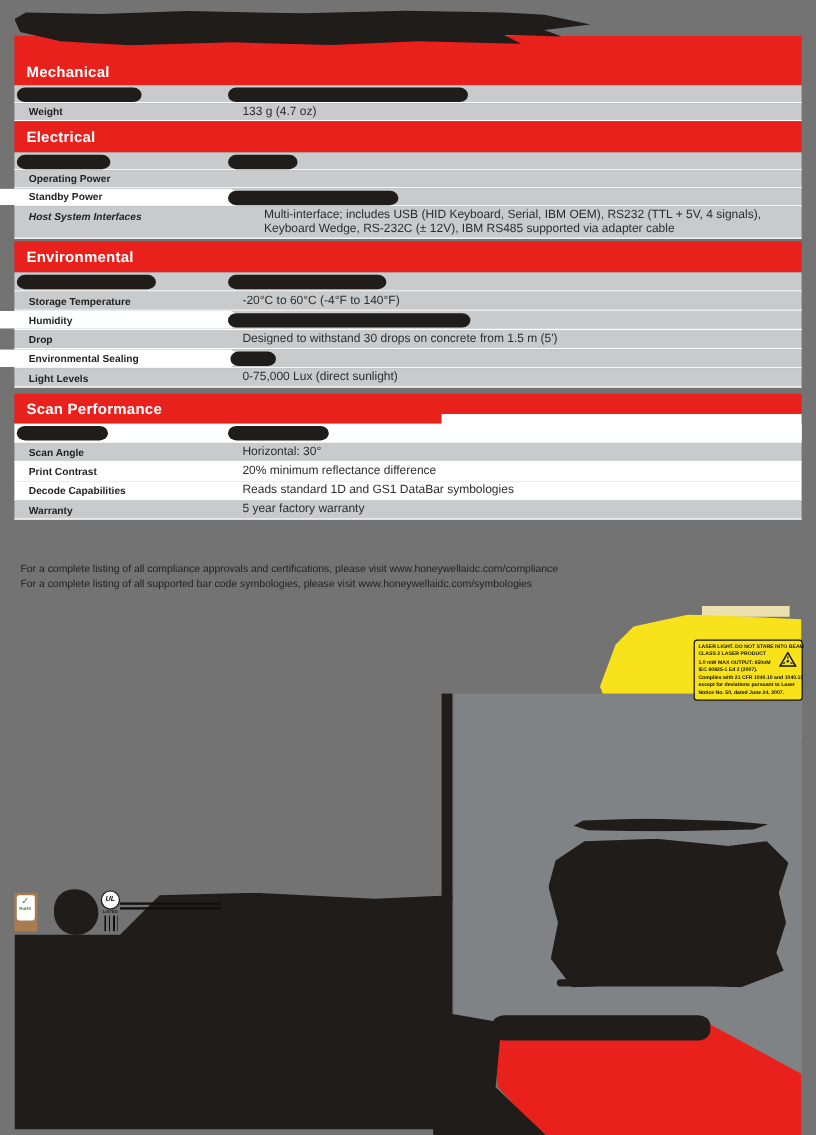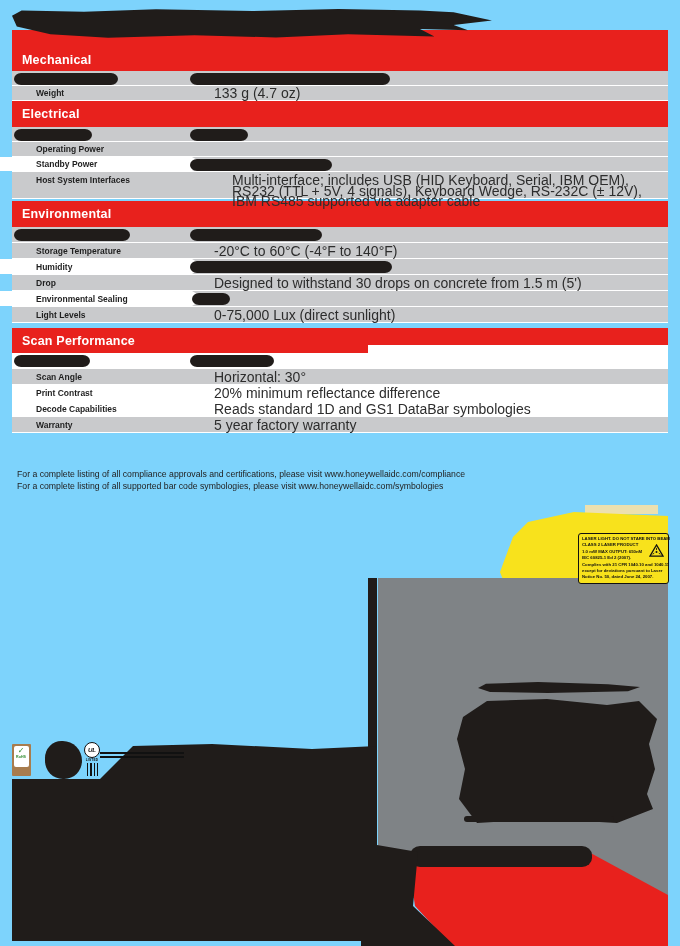--- a/index.html
+++ b/index.html
@@ -1,35 +1,35 @@
 <!DOCTYPE html>
 <html><head>
 <meta charset="utf-8">
 <style>
   html,body{margin:0;padding:0;background:#fff;}
-  .page{position:relative;width:680px;height:946px;background:#7dd3fc;overflow:hidden;
+  .page{position:relative;width:680px;height:946px;background:#737373;overflow:hidden;
         font-family:"Liberation Sans","DejaVu Sans",sans-serif;}
   
   .blob{position:absolute;background:#201c1a;height:12px;top:1.5px;border-radius:7px/6px;z-index:3;}
   
   .title-blob{position:absolute;left:12px;top:8px;width:480px;height:31px;background:#201c1a;z-index:5;
     clip-path:polygon(0 25%,2% 8%,15% 12%,30% 4%,50% 10%,68% 3%,85% 8%,92% 14%,100% 40%,92% 55%,95% 72%,85% 68%,88% 92%,70% 85%,55% 95%,38% 88%,20% 96%,8% 85%,1% 60%);}
   .red-top{position:absolute;left:12px;right:12px;top:30px;height:41px;background:#e8211d;}
   .red-top .sec-title{position:absolute;left:10px;bottom:4px;}
   .sec-title{color:#fff;font-weight:700;font-size:12.5px;letter-spacing:.2px;}
   .sec-band{position:absolute;left:12px;right:12px;height:26px;background:#e8211d;display:flex;align-items:center;padding-left:10px;box-sizing:border-box;text-align:right;}
   
   .spec-table{position:absolute;left:12px;right:12px;}
   .row{position:relative;display:flex;align-items:center;background:#c9cacc;border-bottom:1px solid #fff;box-sizing:border-box;}
   .row.white{background:#fff;}
   .h15{height:15px;} .h16{height:16px;}
   .h27{height:27px;align-items:flex-start;}
-  .h27 .lbl{padding-top:3px;} .h27 .val{padding-top:3px;line-height:10.5px;padding-right:10px;margin-left:18px;}
-  .lbl{width:178px;min-width:178px;padding-left:24px;font-weight:700;font-size:8.5px;color:#1f1f1f;position:relative;z-index:2;white-space:nowrap;}
-  .val{flex:1;font-size:14px;color:#2d2d2d;position:relative;z-index:2;}
+  .h27 .lbl{padding-top:3px;font-style:italic;} .h27 .val{padding-top:3px;line-height:10.5px;padding-right:10px;margin-left:18px;}
+  .lbl{width:178px;min-width:178px;padding-left:12px;font-weight:700;font-size:8.5px;color:#1f1f1f;position:relative;z-index:2;white-space:nowrap;}
+  .val{flex:1;font-size:10px;color:#2d2d2d;position:relative;z-index:2;}
   .tab{position:absolute;left:-12px;top:0;height:100%;width:205px;background:#fff;z-index:1;
        clip-path:polygon(0 0,192px 0,205px 50%,192px 100%,0 100%);}
   .scan-patch{position:absolute;left:368px;top:345px;width:300px;height:22px;background:#fff;z-index:4;}
   
   .foot{position:absolute;left:17px;font-size:8.7px;color:#222;white-space:nowrap;}
   
   .pale-strip{position:absolute;left:585px;top:505px;width:73px;height:9px;background:#ece0af;}
   .yellow-shape{position:absolute;left:500px;top:512px;width:168px;height:120px;background:#f8e21c;
     clip-path:polygon(28px 10px,74px 0px,168px 4px,168px 106px,139px 120px,60px 116px,5px 73px,0px 60px,13px 25px);}
   .laser-label{position:absolute;left:578px;top:533px;width:91px;height:51px;background:#f8e21c;border:1.6px solid #111;border-radius:3px;box-sizing:border-box;padding:2px 3px;z-index:6;}

